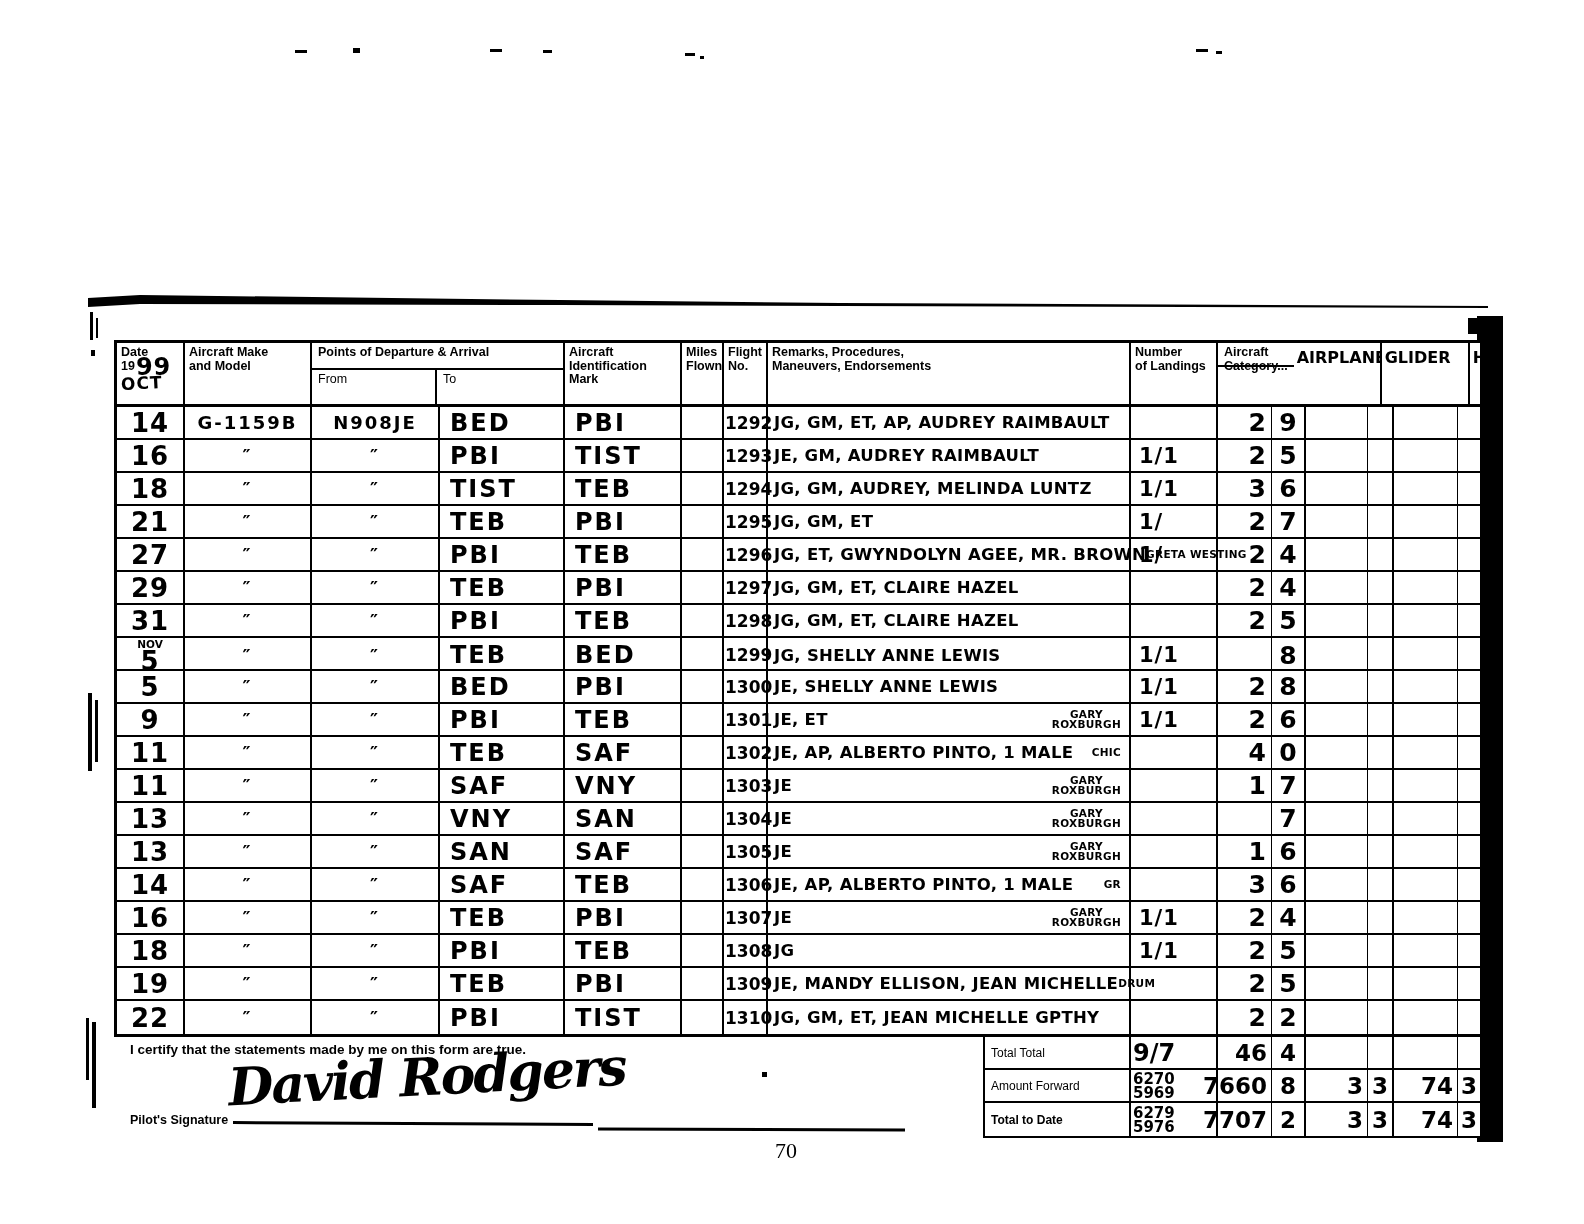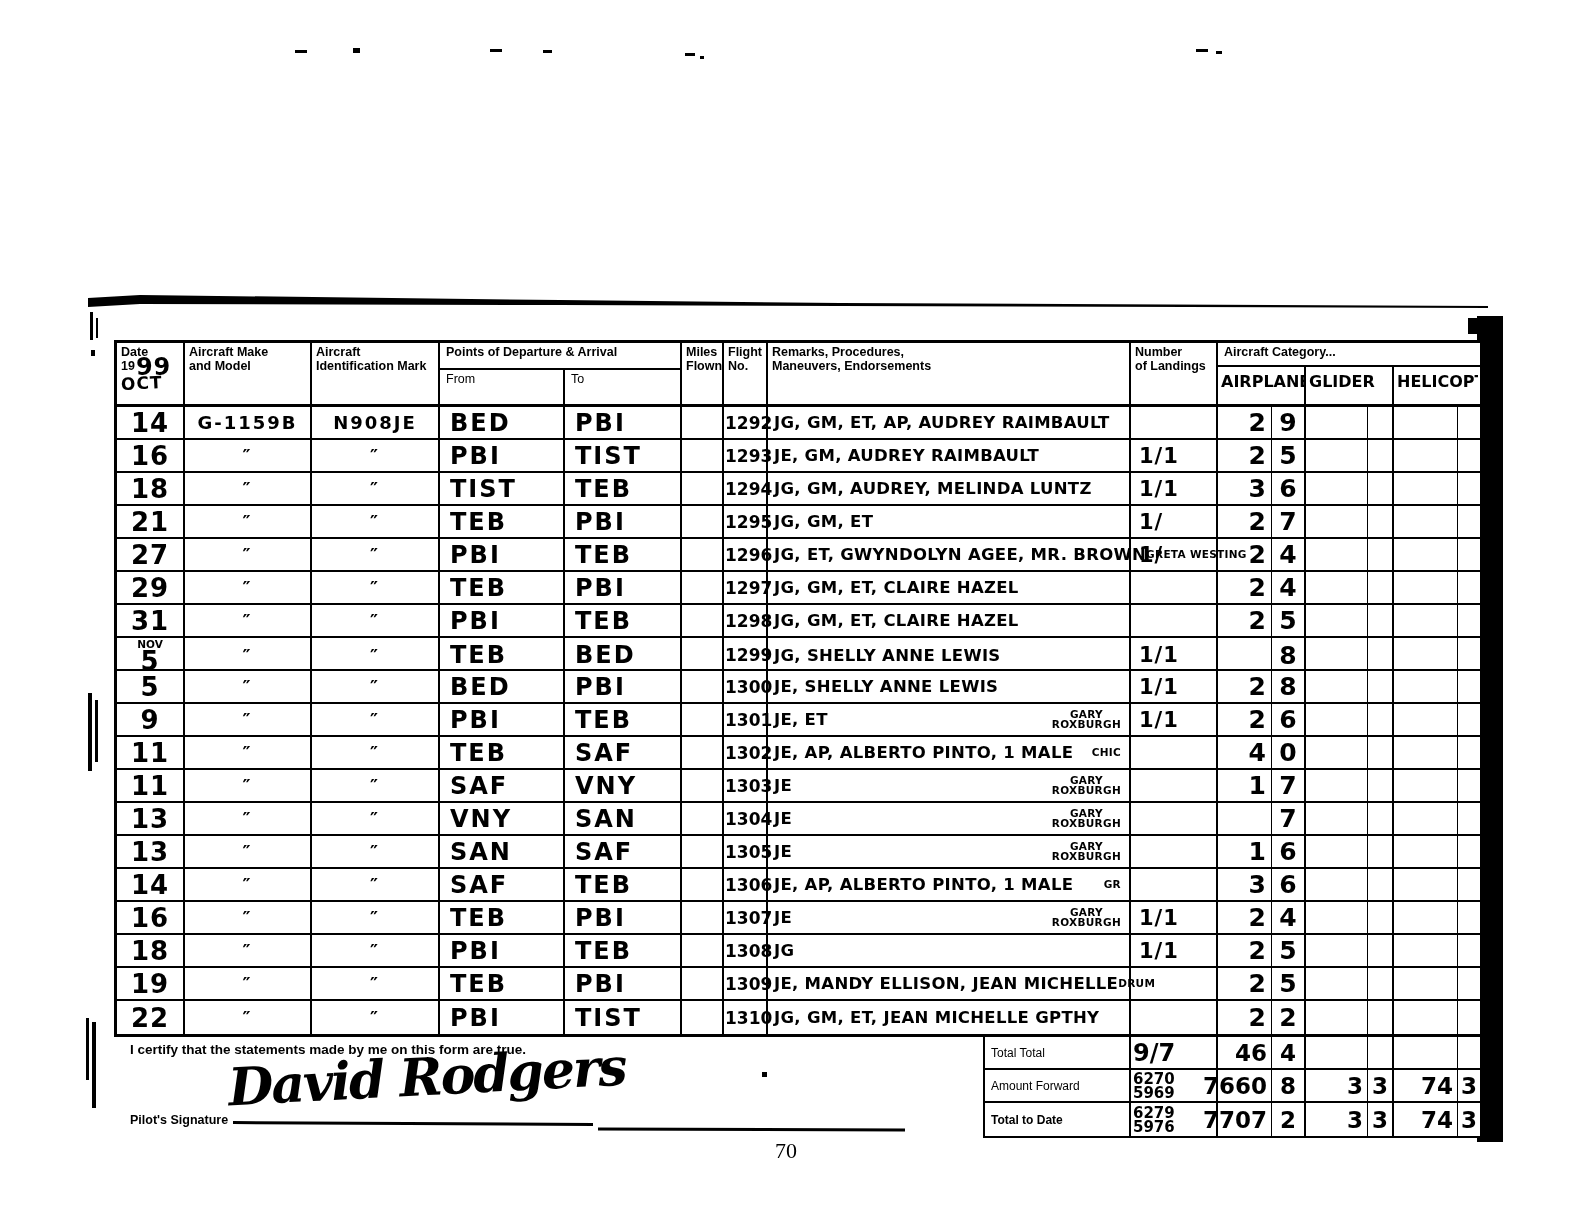--- a/index.html
+++ b/index.html
@@ -28,21 +28,21 @@
   .h-date { display:flex; flex-direction:column; }
   .hw { font-family:"DejaVu Sans", sans-serif; font-weight:bold; }
   .year-line { display:flex; align-items:flex-start; }
   .year-hw { font-size:24px; line-height:15px; margin-left:1px; letter-spacing:1px; }
   .month-hw { font-size:17px; line-height:16px; letter-spacing:1px; transform:rotate(-3deg); width:44px; }
   .h-points { padding:0; display:flex; flex-direction:column; }
   .h-points .pts-label { padding:3px 6px; border-bottom:2px solid #000; height:27px; }
   .h-sub { flex:1; display:grid; grid-template-columns:125px 115px; font-weight:normal; }
   .h-sub > div { padding:3px 6px; }
   .h-sub > div:first-child { border-right:2px solid #000; }
-  .h-cat { padding:0; display:flex; flex-direction:column; }
+  .h-cat { padding:0; display:flex; flex-direction:row; }
   .h-cat .cat-label { padding:3px 6px; border-bottom:2px solid #000; height:24px; }
   .cat-sub { flex:1; display:grid; grid-template-columns:88px 88px 84px; }
   .cat-sub > div { padding:1px 3px; font-size:16px; line-height:28px; letter-spacing:0; overflow:hidden; white-space:nowrap; }
   .cat-sub > div:nth-child(-n+2) { border-right:2px solid #000; }
 
   
   .row { height:33px; border-bottom:2px solid #000; }
   .row:last-child { border-bottom:none; }
   .cell { border-right:2px solid #000; overflow:visible; display:flex; align-items:center; }
   .cell.thin { border-right:1px solid #000; }
@@ -118,29 +118,29 @@
       <div class="th h-date">
         <span>Date</span>
         <span class="year-line">
           <span>19</span>
           <span class="hw year-hw">99</span>
         </span>
         <span class="hw month-hw">OCT</span>
       </div>
       <div class="th">Aircraft Make
 and Model</div>
-      <div class="th">Aircraft
-Identification Mark</div>
       <div class="th h-points" style="grid-column:span 2;">
         <div class="pts-label">Points of Departure &amp; Arrival</div>
         <div class="h-sub">
           <div>From</div>
           <div>To</div>
         </div>
       </div>
+      <div class="th">Aircraft
+Identification Mark</div>
       <div class="th">Miles
 Flown</div>
       <div class="th">Flight
 No.</div>
       <div class="th">Remarks, Procedures,
 Maneuvers, Endorsements</div>
       <div class="th">Number
 of Landings</div>
       <div class="th h-cat" style="grid-column:span 6;">
         <div class="cat-label">Aircraft Category...</div>

